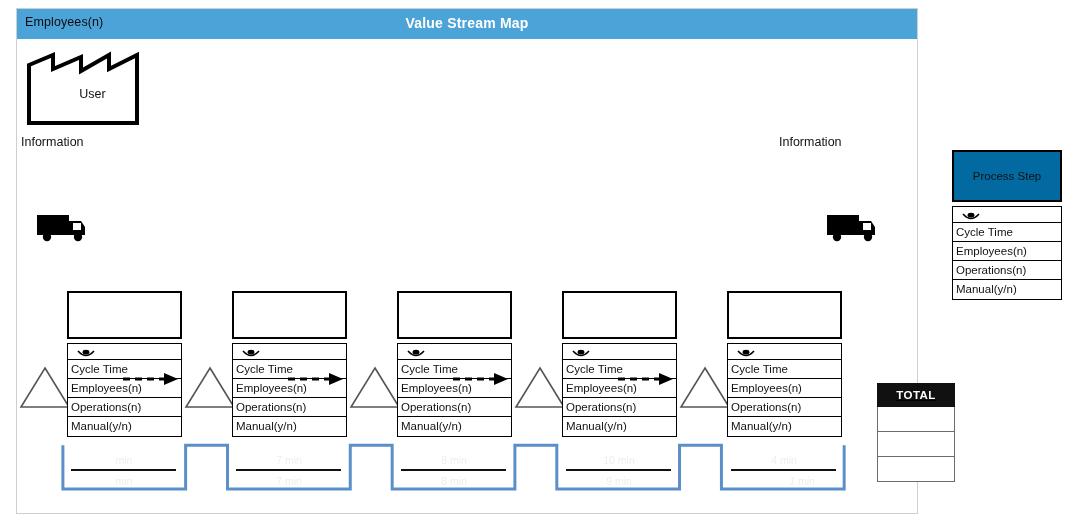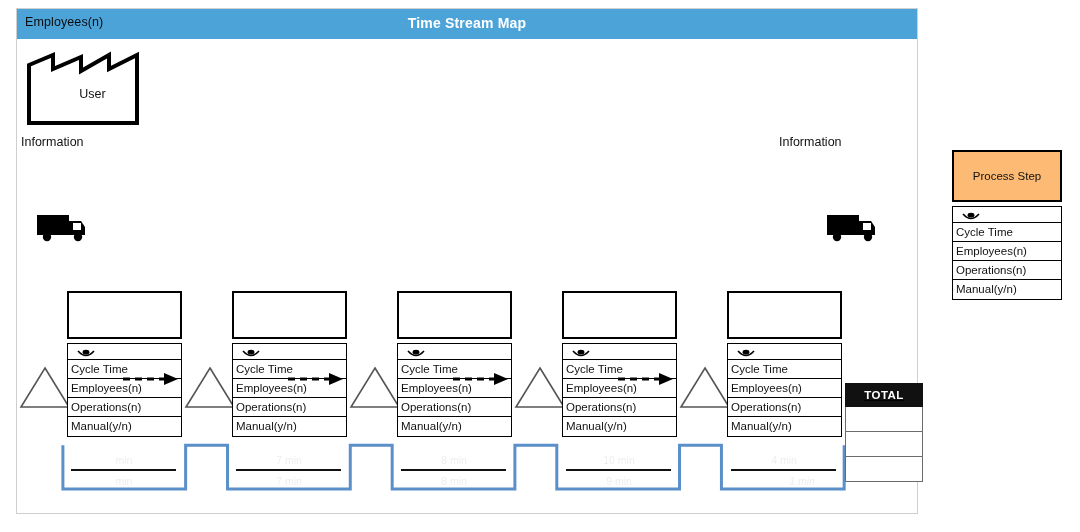--- a/index.html
+++ b/index.html
@@ -57,36 +57,36 @@
 
   
   .total{position:absolute;width:78px;}
   .total-head{height:24px;line-height:24px;background:#111;color:#fff;
               font-size:11.5px;font-weight:bold;text-align:center;letter-spacing:.4px;}
   .total-cell{height:25px;border:1.5px solid #6b6b6b;border-top:none;background:#fff;
               box-sizing:border-box;}
 
   
   .legend{position:absolute;left:952px;top:150px;width:110px;}
-  .legend-box{width:110px;height:52px;border:2.5px solid #000;background:#fdba74;
+  .legend-box{width:110px;height:52px;border:2.5px solid #000;background:#0369a1;
               box-sizing:border-box;display:flex;align-items:center;
               justify-content:center;font-size:11.5px;color:#111;}
   .legend-data{width:110px;margin-top:4px;border:1.5px solid #000;background:#fff;
                box-sizing:border-box;}
 </style>
 </head>
 <body>
 
 <div id="stage">
 
   <div class="canvas">
 
     <div class="header-bar" style="background: rgb(75, 163, 216);">
       <span class="header-left">Employees(n)</span>
-      <span class="header-title">Time Stream Map</span>
+      <span class="header-title">Value Stream Map</span>
     </div>
 
     <div class="factory" style="left:8px;top:38px;">
       <svg viewBox="0 0 135 80">
         <path d="M4 76 L4 18 L28 8 L28 22 L56 10 L56 24 L84 8 L84 22 L112 8 L112 76 Z" fill="#ffffff" stroke="#000000" stroke-width="4" stroke-linejoin="miter"></path>
       </svg>
       <div class="flabel">User</div>
     </div>
     <div class="info-label" style="left:4px;top:126px;">Information</div>
 
@@ -243,21 +243,21 @@
         <div class="tl-val" style="left: 392px; top: 445px;">8 min</div>
         <div class="tl-val" style="left: 392px; top: 466px;">8 min</div>
         <div class="tl-bar" style="left: 549px; top: 460px; width: 105px;"></div>
         <div class="tl-val" style="left: 557px; top: 445px;">10 min</div>
         <div class="tl-val" style="left: 557px; top: 466px;">9 min</div>
         <div class="tl-bar" style="left: 714px; top: 460px; width: 105px;"></div>
         <div class="tl-val" style="left: 722px; top: 445px;">4 min</div>
         <div class="tl-val" style="left: 740px; top: 466px; font-style: italic;">1 min</div>
       </div>
 
-    <div class="total" style="left:828px;top:374px;text-decoration:underline;">
+    <div class="total" style="left:860px;top:374px;text-decoration:underline;">
       <div class="total-head">TOTAL</div>
       <div class="total-cell"></div>
       <div class="total-cell"></div>
       <div class="total-cell"></div>
     </div>
 
   </div>
 
   <div class="legend">
     <div class="legend-box">

